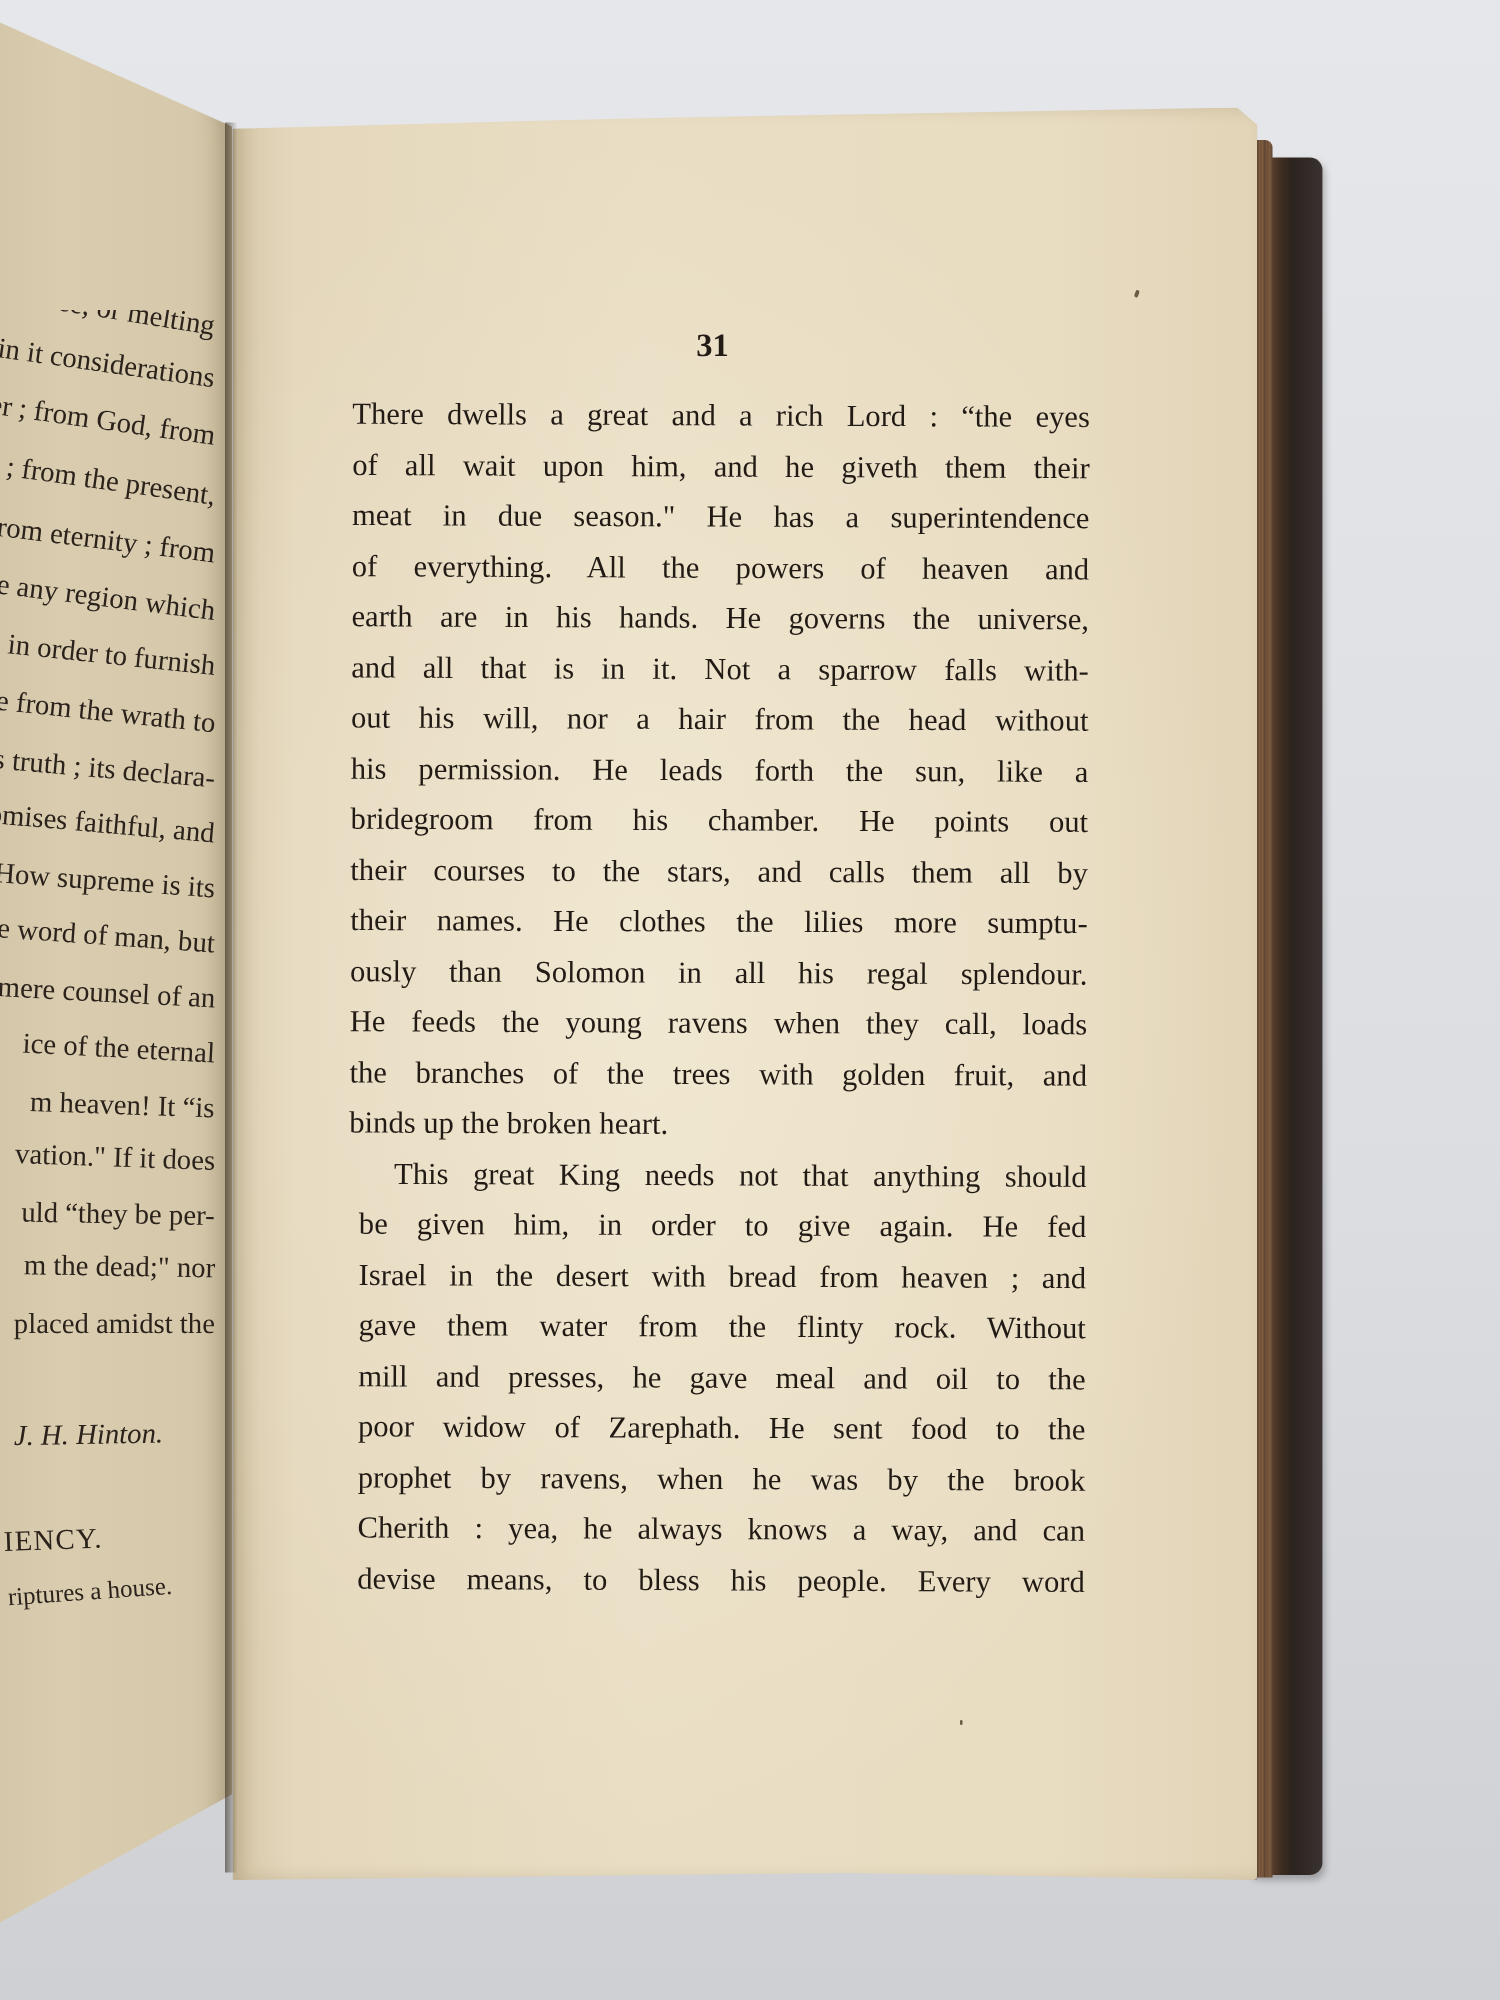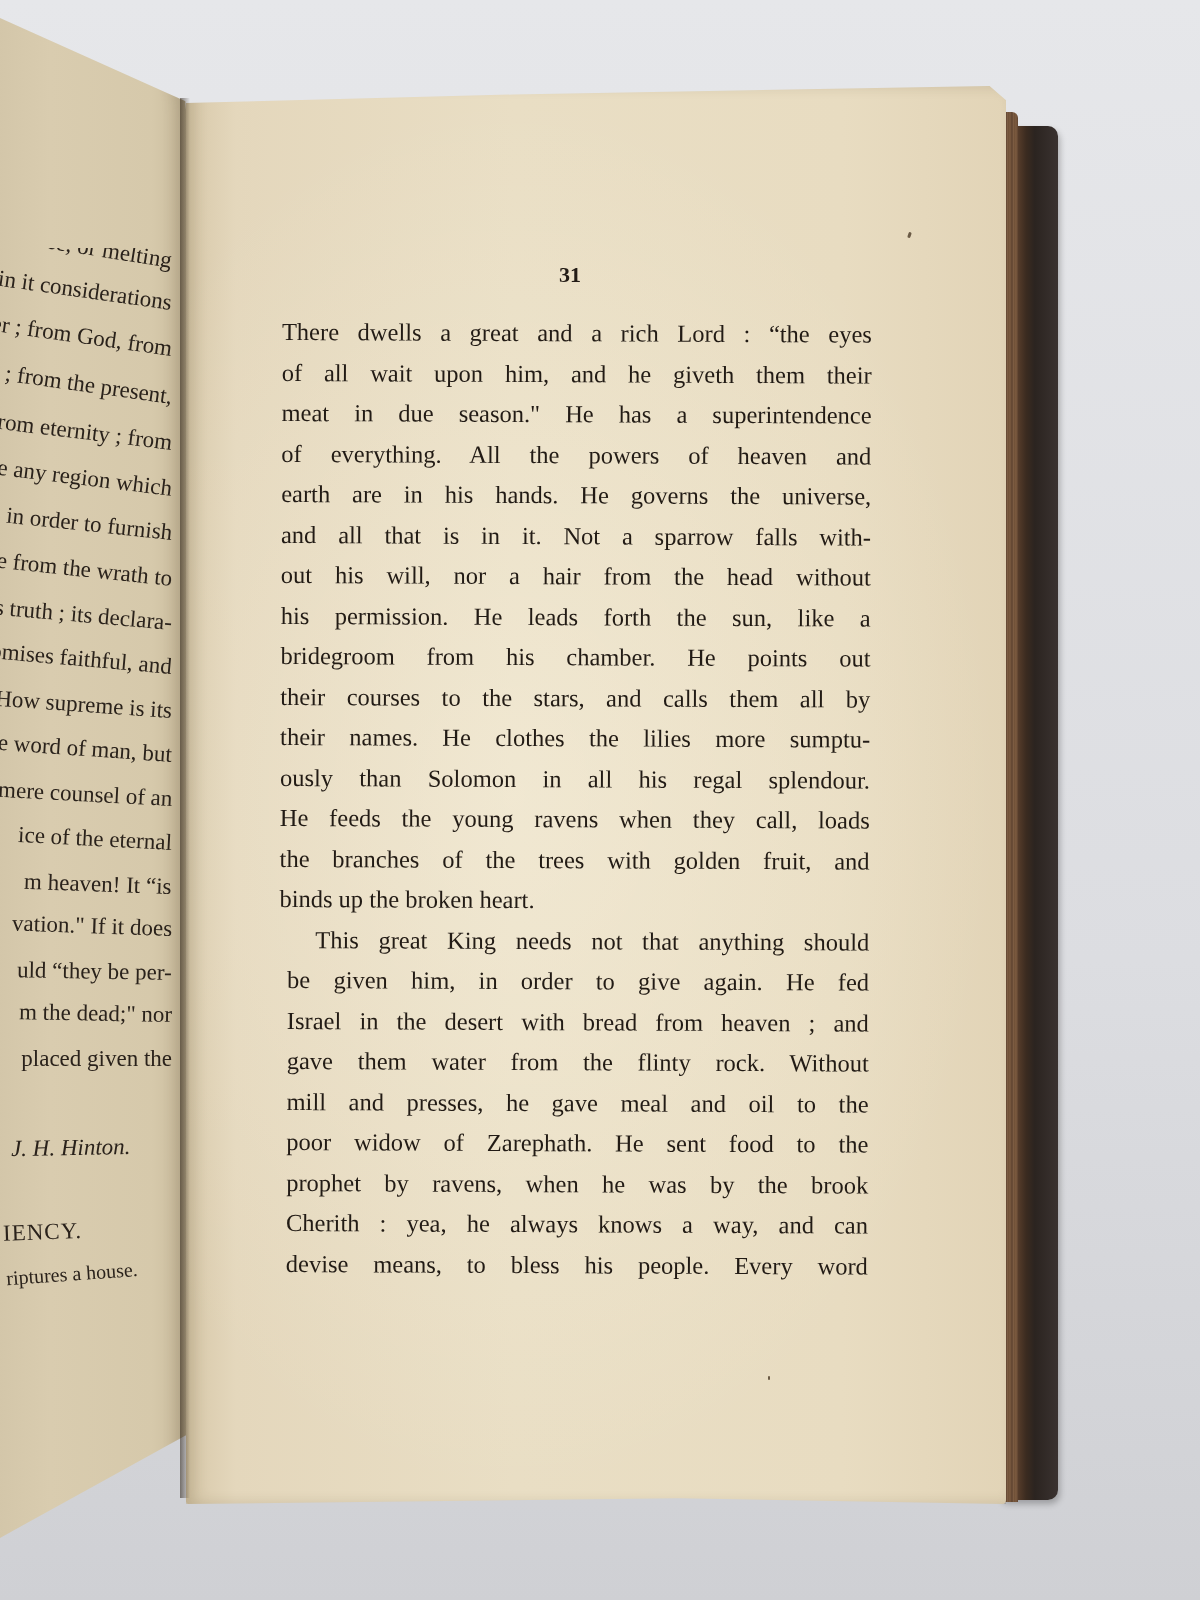--- a/index.html
+++ b/index.html
@@ -80,21 +80,21 @@
       background: linear-gradient(90deg, rgba(40,30,20,0.55), rgba(40,30,20,0));
     }
 
     
     .page-number {
       position: absolute;
       left: 540px;
       top: 262px;
       width: 60px;
       text-align: center;
-      font-size: 22px;
+      font-size: 26px;
       font-weight: bold;
       color: #231c16;
     }
     .text-block {
       position: absolute;
       left: 282px;
       top: 312px;
       width: 590px;
       color: #221b15;
       font-size: 24.5px;
@@ -161,21 +161,21 @@
     <span class="left-line" style="top:362px; transform: rotate(5deg);">ts truth ; its declara-</span>
     <span class="left-line" style="top:406px; transform: rotate(5deg);">romises faithful, and</span>
     <span class="left-line" style="top:450px; transform: rotate(4deg);">How supreme is its</span>
     <span class="left-line" style="top:494px; transform: rotate(4deg);">ne word of man, but</span>
     <span class="left-line" style="top:538px; transform: rotate(3deg);">mere counsel of an</span>
     <span class="left-line" style="top:582px; transform: rotate(3deg);">ice of the eternal</span>
     <span class="left-line" style="top:626px; transform: rotate(2deg);">m heaven! It “is</span>
     <span class="left-line" style="top:668px; transform: rotate(2deg);">vation." If it does</span>
     <span class="left-line" style="top:712px; transform: rotate(1deg);">uld “they be per-</span>
     <span class="left-line" style="top:754px; transform: rotate(1deg);">m the dead;" nor</span>
-    <span class="left-line" style="top:798px; transform: rotate(0deg);">placed given the</span>
+    <span class="left-line" style="top:798px; transform: rotate(0deg);">placed amidst the</span>
     <span class="left-line italic" style="top:886px; right:48px; transform: rotate(-1deg);">J. H. Hinton.</span>
     <span class="left-line" style="top:970px; right:96px; transform: rotate(-2deg); letter-spacing:1px;">IENCY.</span>
     <span class="left-line small" style="top:1010px; right:40px; transform: rotate(-4deg);">riptures a house.</span>
   </div>
 
   <div class="cover-right"></div>
   <div class="fore-edge"></div>
 
   <div class="page-right"></div>
   <div class="gutter-shadow"></div>

